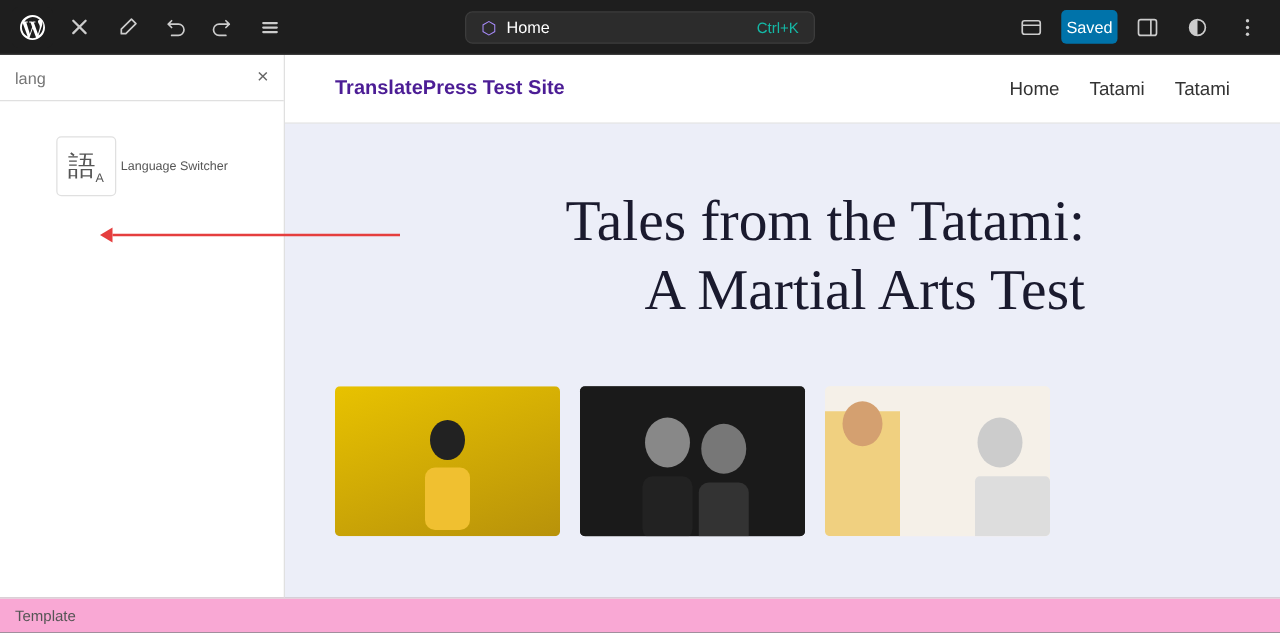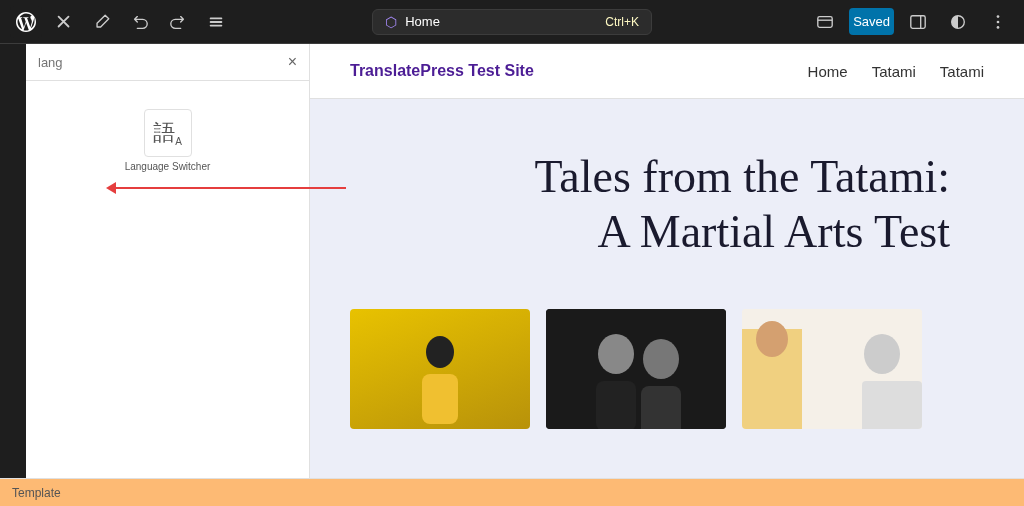--- a/index.html
+++ b/index.html
@@ -46,21 +46,21 @@
       background: #2c2c2c;
       border: 1px solid #3c3c3c;
       border-radius: 6px;
       padding: 4px 12px;
       gap: 8px;
       min-width: 280px;
       cursor: pointer;
     }
     .url-bar-icon { color: #a78bfa; font-size: 14px; }
     .url-bar-text { color: #fff; font-size: 13px; font-weight: 500; }
-    .url-bar-shortcut { color: #fef9c3; font-size: 12px; margin-left: auto; }
+    .url-bar-shortcut { color: #14b8a6; font-size: 12px; margin-left: auto; }
 
     .saved-btn {
       background: #0073aa;
       color: white;
       border: none;
       border-radius: 4px;
       padding: 6px 4px;
       font-size: 13px;
       font-weight: 500;
       cursor: pointer;
@@ -75,27 +75,26 @@
     }
 
     
     .main-layout {
       display: flex;
       height: calc(506px - 44px - 28px);
     }
 
     
     .sidebar {
-      width: 284px;
+      width: 228px;
       background: #fff;
       border-right: 1px solid #e0e0e0;
       display: flex;
       flex-direction: column;
       position: relative;
-      margin-left: 26px;
     }
 
     .sidebar-search {
       display: flex;
       align-items: center;
       padding: 10px 12px;
       border-bottom: 1px solid #e0e0e0;
     }
     .sidebar-search input {
       flex: 1;
@@ -115,21 +114,21 @@
     .sidebar-content {
       flex: 1;
       padding: 20px 16px;
       display: flex;
       flex-direction: column;
       align-items: center;
     }
 
     .block-item {
       display: flex;
-      flex-direction: column;
+      flex-direction: row;
       align-items: center;
       gap: 4px;
       cursor: pointer;
       padding: 8px 12px;
       border-radius: 4px;
     }
 
     .block-icon {
       width: 48px; height: 48px;
       border: 1px solid #e0e0e0;
@@ -228,21 +227,21 @@
       overflow: hidden;
       background: #ccc;
     }
     .img-placeholder.yellow { background: linear-gradient(135deg, #f5c518 0%, #e8a000 100%); }
     .img-placeholder.dark { background: linear-gradient(135deg, #2d2d2d 0%, #555 100%); }
     .img-placeholder.light { background: linear-gradient(135deg, #f0f0f0 0%, #ccc 100%); }
 
     
     .status-bar {
       height: 28px;
-      background: #fdba74;
+      background: #f9a8d4;
       border-top: 1px solid #e0e0e0;
       display: flex;
       align-items: center;
       padding: 0 12px;
     }
     .status-text {
       font-size: 12px;
       color: #555;
     }
 

